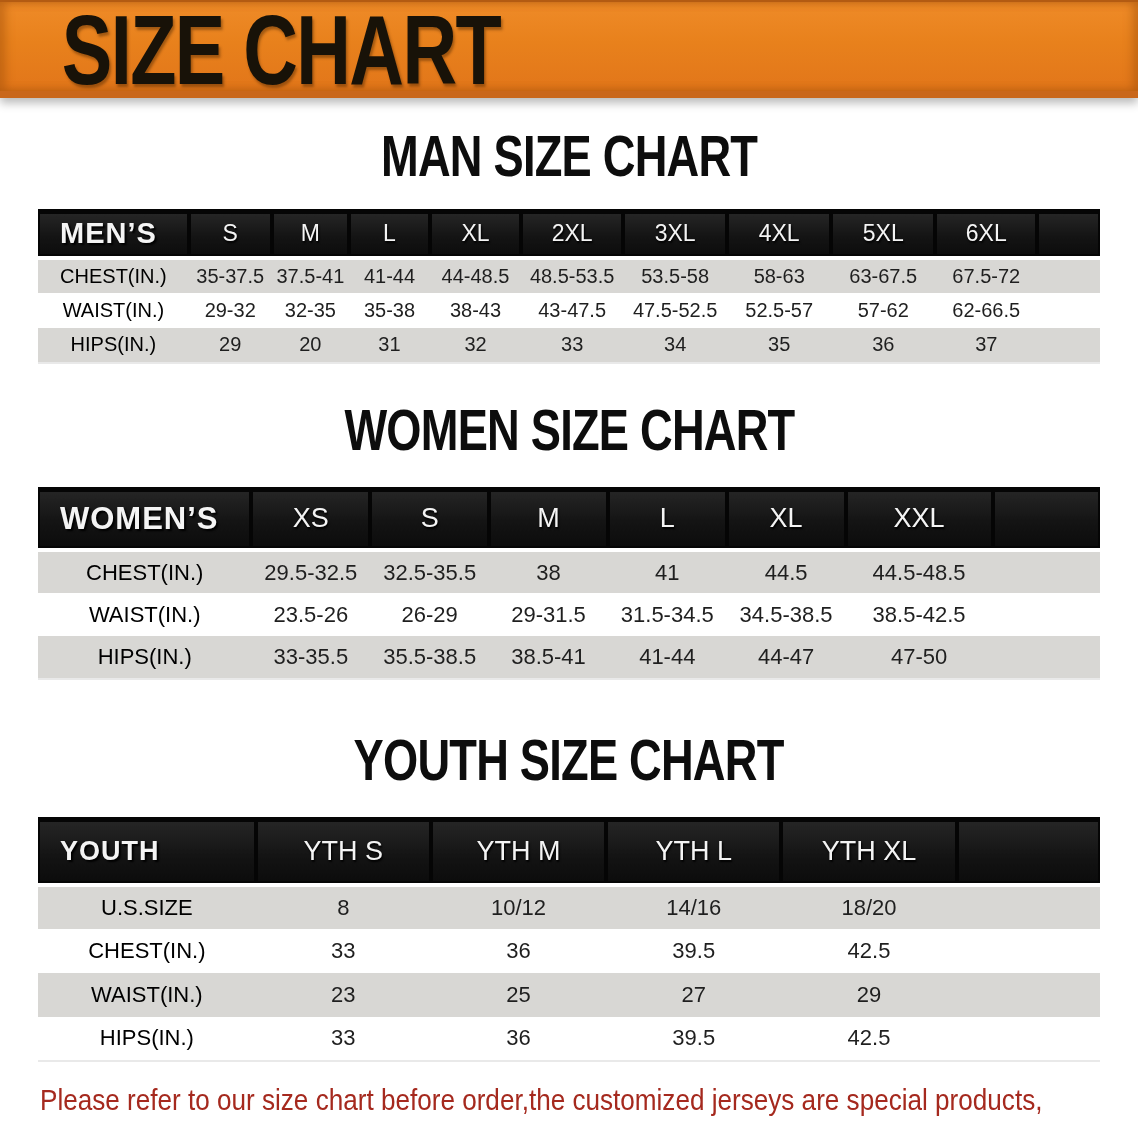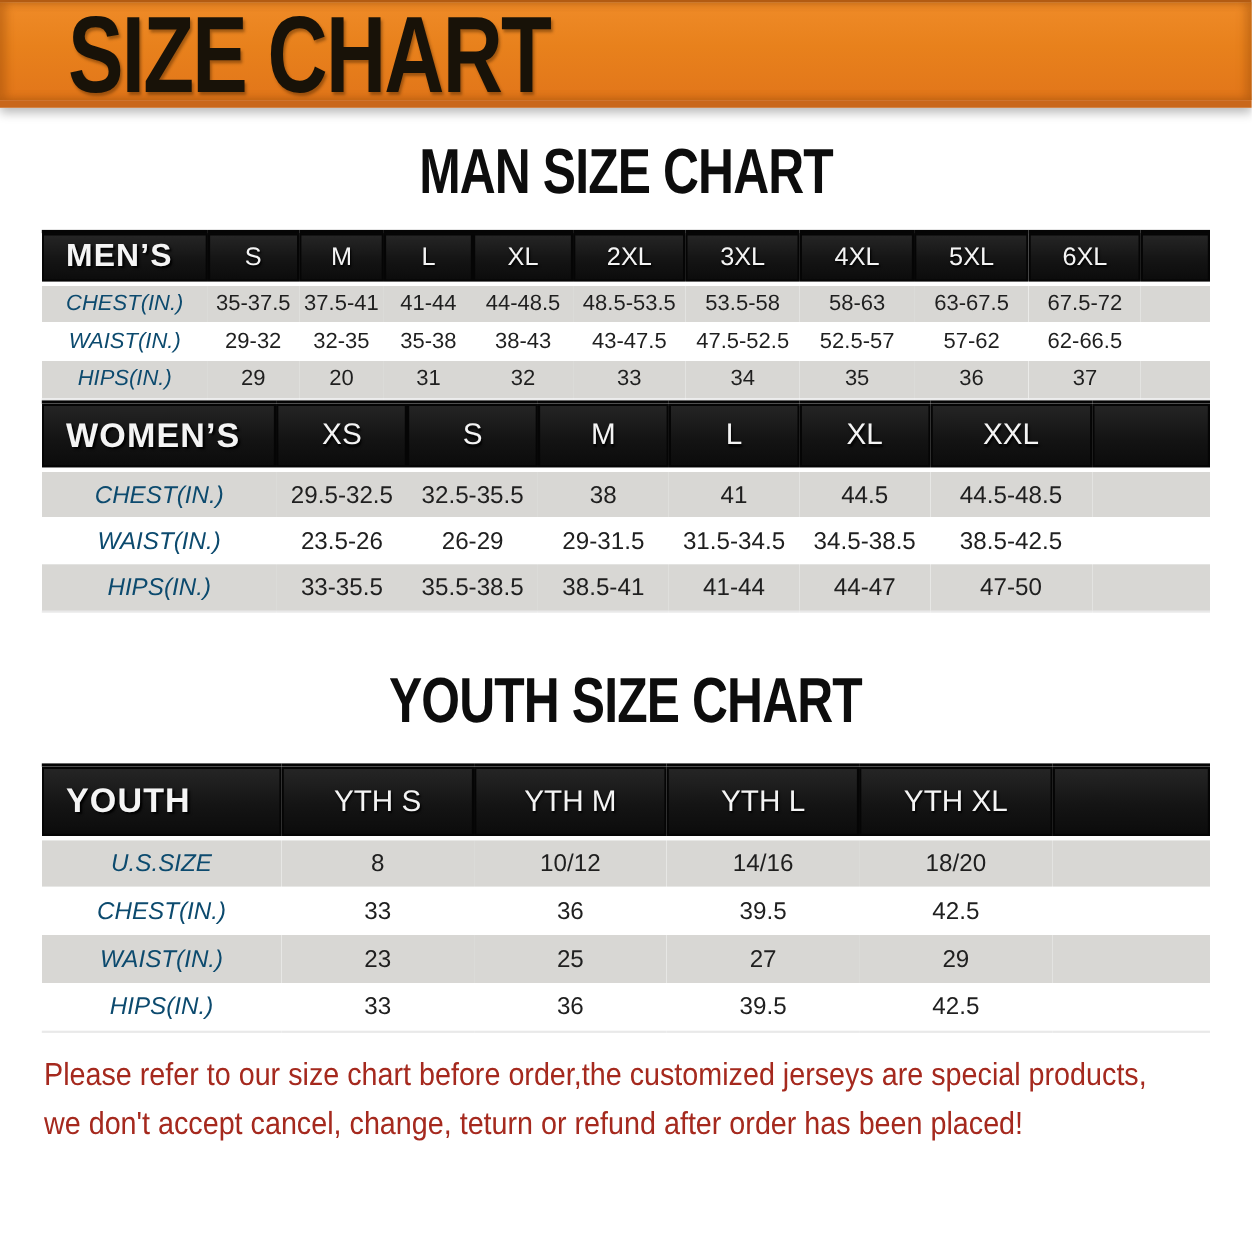--- a/index.html
+++ b/index.html
@@ -45,30 +45,30 @@
     color:#f4f4f4; font-weight:400;
     border-top:3px solid #050505; border-bottom:4px solid #ffffff;
     box-shadow:inset 0 0 0 2px #050505;
     text-shadow:1px 2px 2px #000;
   }
   .size-table thead th.corner {
     text-align:left; padding-left:22px; font-weight:700; letter-spacing:1px;
     text-shadow:2px 2px 2px #000;
   }
   .size-table tbody tr.gray td { background:#d8d7d4; }
-  .size-table tbody td.rowlabel { font-weight:400; color:#0c4a6e;font-style:italic; }
+  .size-table tbody td.rowlabel { font-weight:400; color:#000000; }
   
   .sec-men   thead th { height:47px; font-size:23px; }
   .sec-men   thead th.corner { font-size:29px; }
   .sec-men   tbody td { height:35px; font-size:20px; }
   .sec-women thead th { height:62px; font-size:27px; }
   .sec-women thead th.corner { font-size:31px; }
   .sec-women tbody td { height:43px; font-size:22px; }
   .sec-youth thead th { height:66px; font-size:27px; }
-  .sec-youth thead th.corner { font-size:31px; }
+  .sec-youth thead th.corner { font-size:27px; }
   .sec-youth tbody td { height:44px; font-size:22px; }
   
   .disclaimer { margin:16px 0 0 40px; }
   .disclaimer p {
     color:#a5291e; font-size:29px; line-height:45px;
     transform:scaleX(0.9); transform-origin:left center; white-space:nowrap;
   }
 </style>
 </head>
 <body>
@@ -147,20 +147,21 @@
               <td>34</td>
               <td>35</td>
               <td>36</td>
               <td>37</td>
               <td></td>
             </tr>
           </tbody>
         </table>
       </section>
       <section class="size-section sec-women">
+        <h2><span>WOMEN SIZE CHART</span></h2>
         <table class="size-table">
           <colgroup>
             <col style="width: 20.3%;">
             <col style="width: 11.3%;">
             <col style="width: 11.3%;">
             <col style="width: 11.3%;">
             <col style="width: 11.3%;">
             <col style="width: 11.3%;">
             <col style="width: 14%;">
             <col style="width: 10.2%;">

